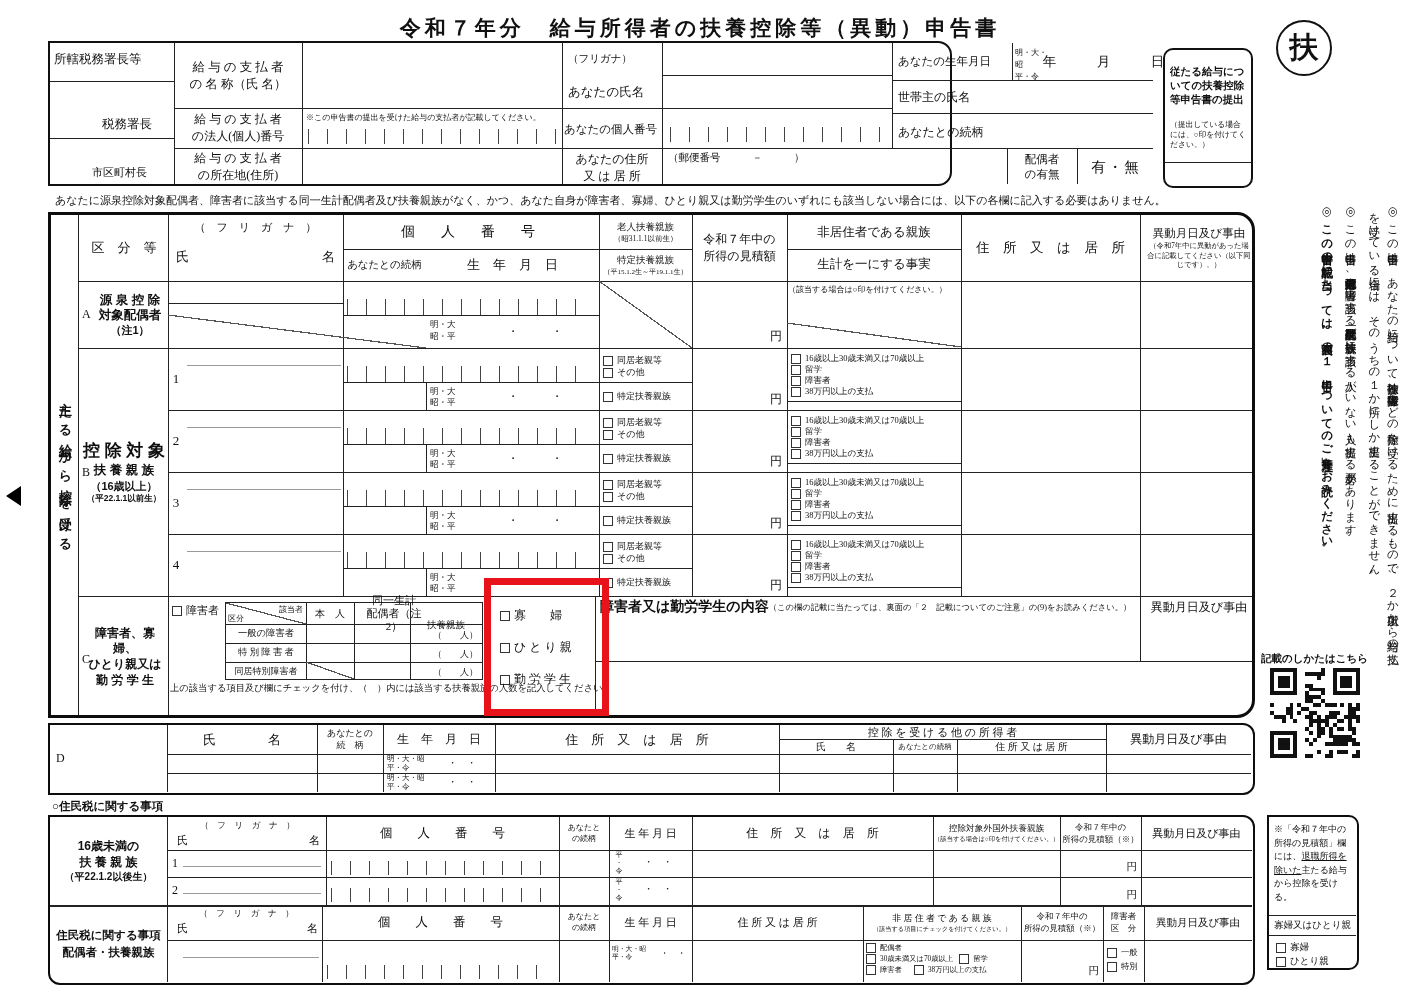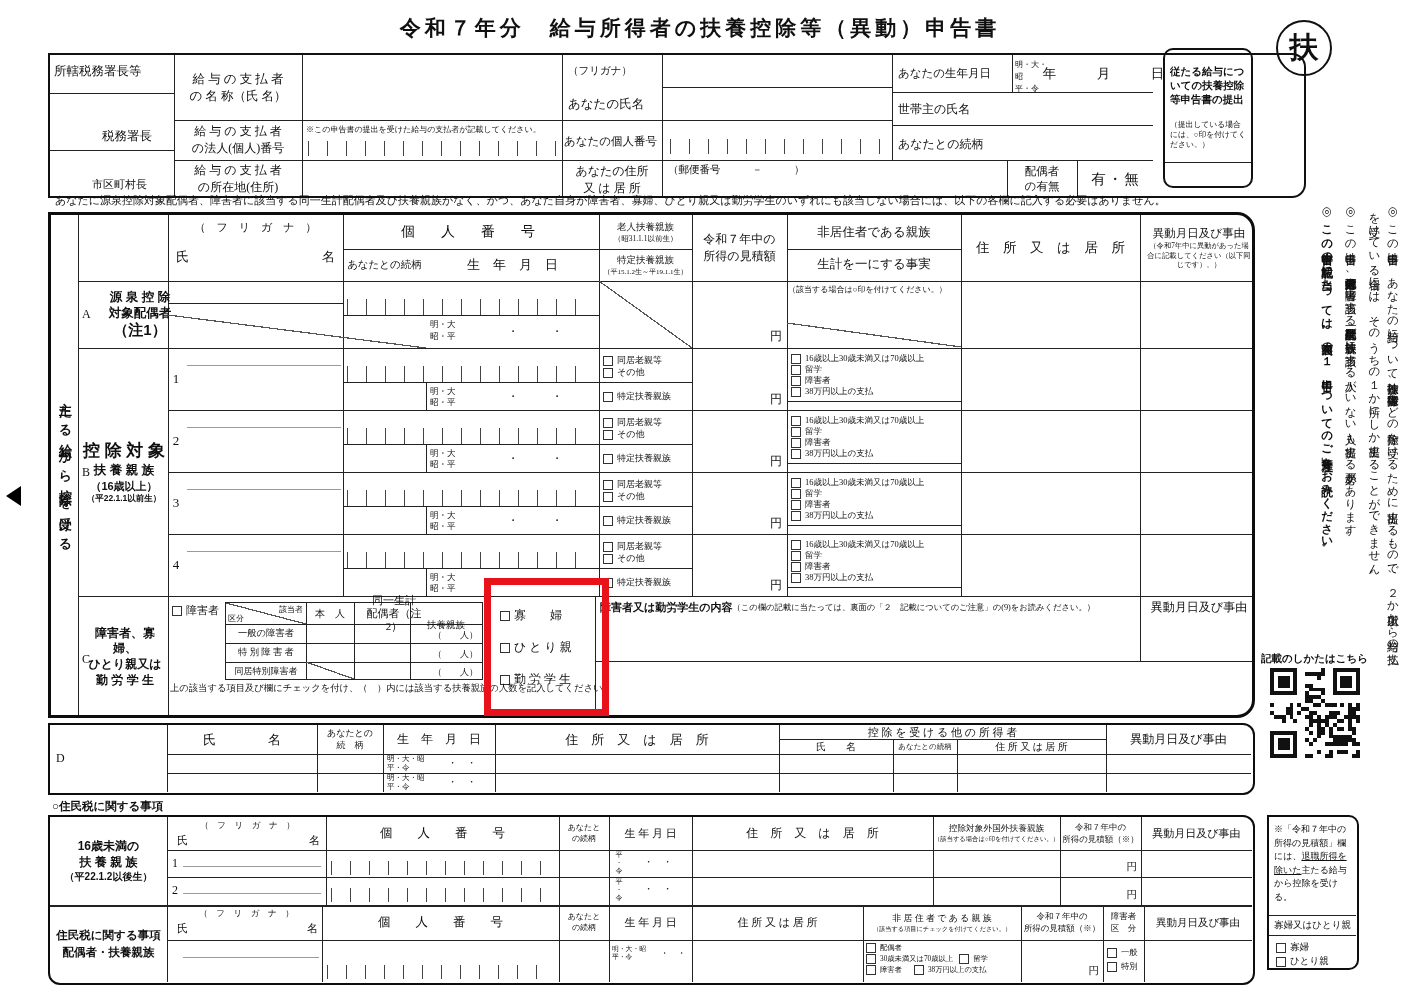--- a/index.html
+++ b/index.html
@@ -19,21 +19,21 @@
 .diag{background:linear-gradient(to top right,transparent calc(50% - 0.6px),#555 calc(50% - 0.6px),#555 calc(50% + 0.6px),transparent calc(50% + 0.6px))}
 .nw{white-space:nowrap}
 .vert{writing-mode:vertical-rl}
 </style>
 </head>
 <body>
 
 <div class="a c g" style="left:300px;top:12px;width:800px;height:32px;font-size:21px;letter-spacing:4px">令和７年分　給与所得者の扶養控除等（異動）申告書</div>
 <div class="a c g" style="left:1276px;top:20px;width:56px;height:56px;border:2.5px solid #111;border-radius:50%;font-size:29px">扶</div>
 
-<div class="a" style="left:48px;top:53px;width:1258px;height:145px;border:2px solid #111;border-radius:0 14px 14px 0">
+<div class="a" style="left:48px;top:41px;width:904px;height:145px;border:2px solid #111;border-radius:0 14px 14px 0">
   <div class="vl" style="left:124px;top:0;height:141px"></div>
   <div class="vl" style="left:252px;top:0;height:141px"></div>
   <div class="vl" style="left:512px;top:0;height:141px"></div>
   <div class="vl" style="left:612px;top:0;height:141px"></div>
   <div class="vl" style="left:842px;top:0;height:105px"></div>
   <div class="vl" style="left:962px;top:0;height:37px"></div>
   <div class="vl" style="left:957px;top:105px;height:36px"></div>
   <div class="vl" style="left:1027px;top:105px;height:36px"></div>
   <div class="hl" style="left:0;top:38px;width:124px"></div>
   <div class="hl" style="left:0;top:95px;width:124px"></div>
@@ -112,20 +112,21 @@
   <div class="hl" style="left:736px;top:34px;width:174px"></div>
   <div class="hl" style="left:27px;top:66px;width:1174px"></div>
   <div class="hl" style="left:27px;top:133px;width:1174px"></div>
   <div class="hl" style="left:117px;top:195px;width:1084px"></div>
   <div class="hl" style="left:117px;top:257px;width:1084px"></div>
   <div class="hl" style="left:117px;top:319px;width:1084px"></div>
   <div class="hl" style="left:27px;top:381px;width:1174px"></div>
   <div class="hl" style="left:544px;top:446px;width:657px"></div>
   <div class="a c g vert" style="left:3px;top:55px;width:22px;height:400px;font-size:13px;letter-spacing:4px">主たる給与から控除を受ける</div>
 
+  <div class="a c" style="left:29px;top:0;width:88px;height:66px;font-size:13px">区　分　等</div>
   <div class="a c nw" style="left:117px;top:4px;width:175px;height:16px;font-size:11px">（　フ　リ　ガ　ナ　）</div>
   <div class="a" style="left:125px;top:32px;width:159px;height:20px;display:flex;justify-content:space-between;align-items:center;font-size:13px">
       <span>氏</span>
       <span>名</span>
     </div>
   <div class="a c" style="left:292px;top:2px;width:256px;height:30px;font-size:14px;letter-spacing:6px">個　人　番　号</div>
   <div class="a c" style="left:292px;top:36px;width:83px;height:28px;font-size:10.5px">あなたとの続柄</div>
   <div class="a c" style="left:375px;top:36px;width:173px;height:28px;font-size:13px">生　年　月　日</div>
   <div class="a col" style="left:548px;top:2px;width:93px;height:30px">
       <div style="font-size:9.5px">老人扶養親族</div>
@@ -141,24 +142,24 @@
     </div>
   <div class="a c" style="left:736px;top:0;width:174px;height:34px;font-size:12.5px">非居住者である親族</div>
   <div class="a c" style="left:736px;top:34px;width:174px;height:30px;font-size:12.5px">生計を一にする事実</div>
   <div class="a c" style="left:910px;top:0;width:179px;height:66px;font-size:13.5px">住　所　又　は　居　所</div>
   <div class="a col" style="left:1089px;top:2px;width:118px;height:62px">
       <div style="font-size:11.5px">異動月日及び事由</div>
       <div style="font-size:7.3px;width:104px;line-height:1.35">（令和7年中に異動があった場合に記載してください（以下同じです）。）</div>
     </div>
 
   <div class="a" style="left:31px;top:92px;font-size:12px">A</div>
-  <div class="a col g" style="left:53px;top:74px;width:72px;height:52px;font-size:12.5px;line-height:1.25">
+  <div class="a col g" style="left:43px;top:74px;width:72px;height:52px;font-size:12.5px;line-height:1.25">
       <div>源 泉 控 除</div>
       <div>対象配偶者</div>
-      <div style="font-size:15px">（注1）</div>
+      <div style="font-size:11px">（注1）</div>
     </div>
   <div class="hl" style="left:117px;top:88px;width:175px"></div>
   <div class="a" style="left:119px;top:68px;width:170px;height:18px"></div>
   <div class="a diag" style="left:117px;top:100px;width:258px;height:33px"></div>
   <div class="a ticks" style="left:296px;top:84px;width:246px;height:16px"></div>
   <div class="hl" style="left:292px;top:100px;width:256px"></div>
   <div class="a" style="left:379px;top:104px;font-size:8.5px;line-height:1.4">
       <div>明・大</div>
       <div>昭・平</div>
     </div>
@@ -385,21 +386,21 @@
   <div class="a r" style="left:449px;top:424px;font-size:12px">
       <span class="cbx"></span>
       <span>ひ と り 親</span>
     </div>
   <div class="a r" style="left:449px;top:456px;font-size:12px">
       <span class="cbx"></span>
       <span>勤 労 学 生</span>
     </div>
   <div class="a nw" style="left:119px;top:467px;font-size:9.3px">上の該当する項目及び欄にチェックを付け、（　）内には該当する扶養親族の人数を記入してください。</div>
   <div class="a r" style="left:549px;top:385px;width:538px;height:14px">
-      <span class="g" style="font-size:11px">障害者又は勤労学生の内容</span>
+      <span class="g" style="font-size:14px">障害者又は勤労学生の内容</span>
       <span style="font-size:8.3px">（この欄の記載に当たっては、裏面の「２　記載についてのご注意」の(9)をお読みください。）</span>
     </div>
   <div class="a" style="left:549px;top:400px;width:536px;height:44px"></div>
   <div class="a c" style="left:1089px;top:385px;width:118px;height:14px;font-size:12px">異動月日及び事由</div>
 </div>
 
 <div class="a" style="left:484px;top:578px;width:125px;height:138px;border:7px solid #e8121a;z-index:9"></div>
 
 <div class="a" style="left:6px;top:486px;width:0;height:0;border-top:10px solid transparent;border-bottom:10px solid transparent;border-right:15px solid #000"></div>
 

